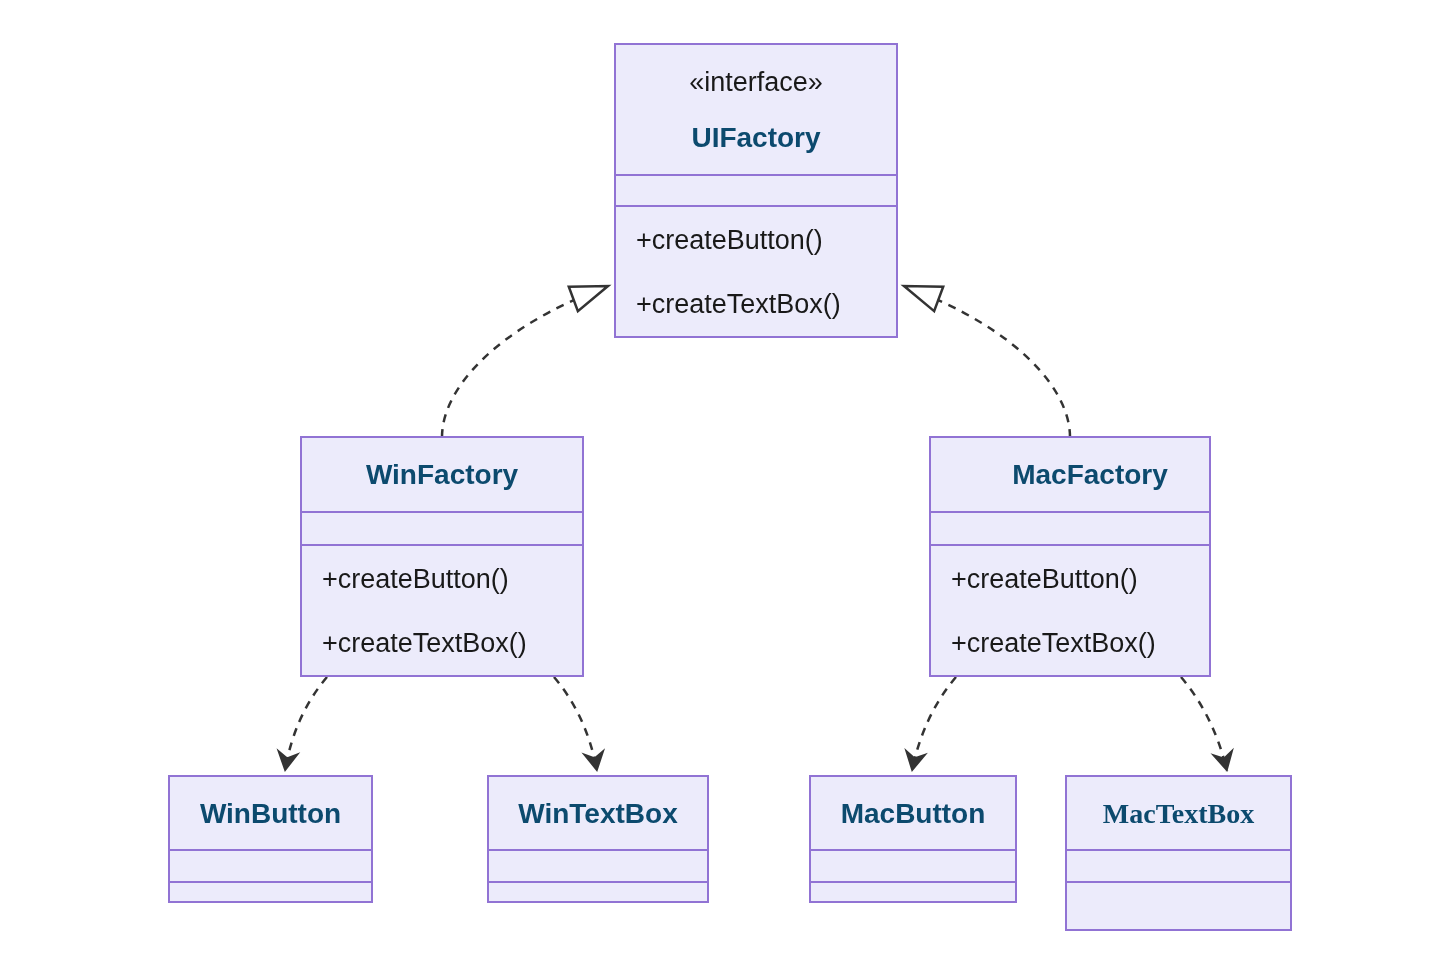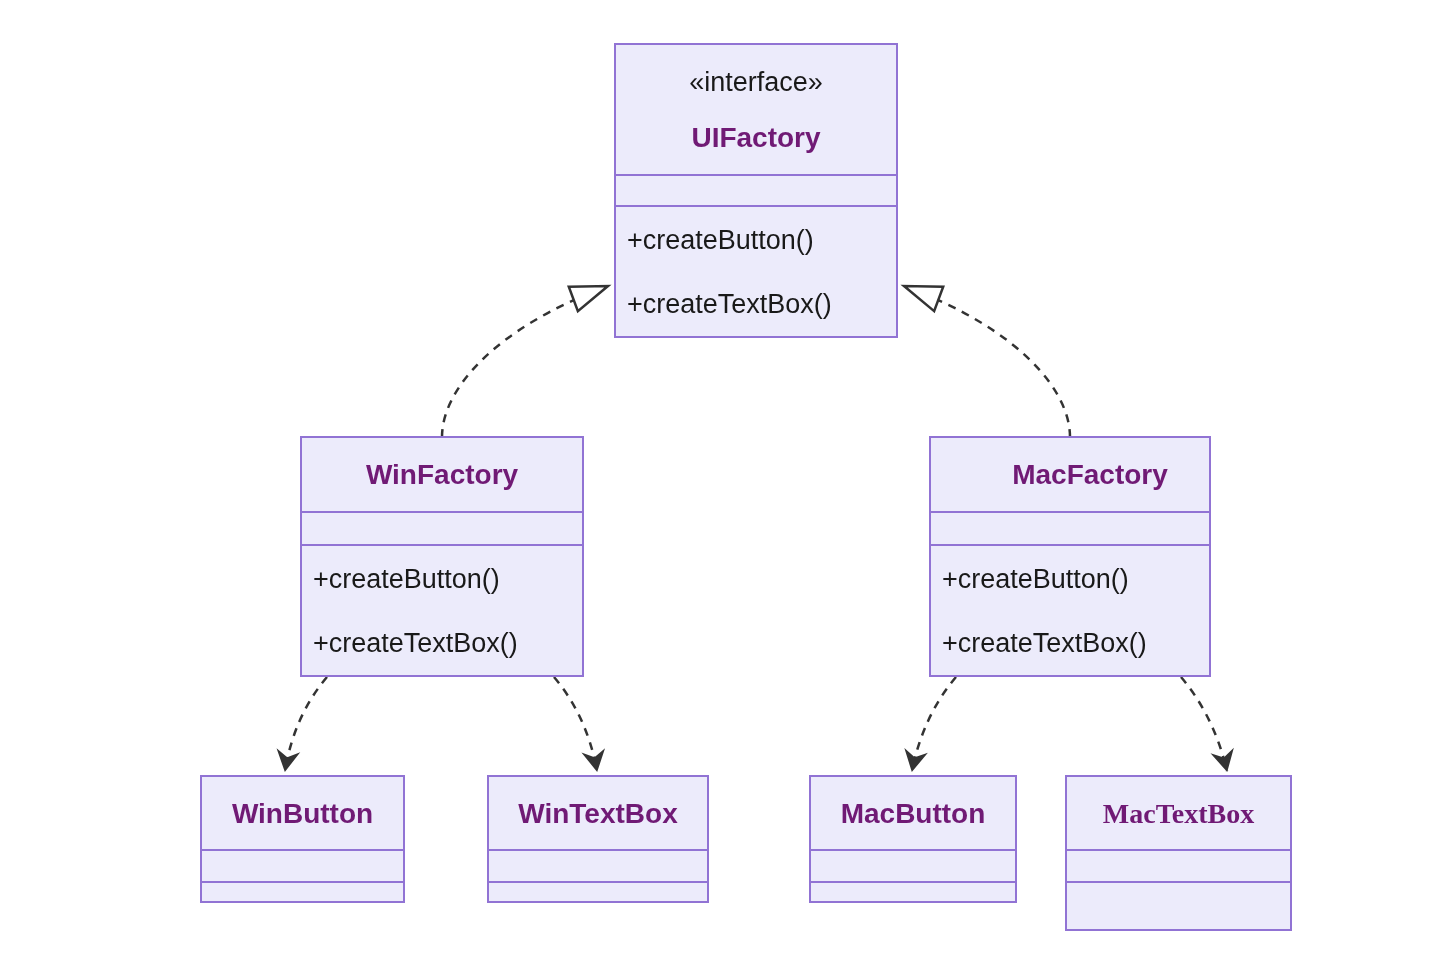--- a/index.html
+++ b/index.html
@@ -44,32 +44,32 @@
   }
   .stereotype {
     font-size: 27px;
     line-height: 55px;
     color: #191919;
   }
   .class-name {
     font-size: 28px;
     font-weight: bold;
     line-height: 55px;
-    color: #701a75;
+    color: #0c4a6e;
   }
   .sec-attrs {
     border-top: 2px solid #9173D4;
   }
   .sec-methods {
     border-top: 2px solid #9173D4;
     flex: 1;
     display: flex;
     flex-direction: column;
     justify-content: center;
-    padding-left: 11px;
+    padding-left: 20px;
     gap: 8px;
   }
   .method-line {
     font-size: 27px;
     height: 56px;
     line-height: 56px;
     white-space: nowrap;
   }
 </style>
 </head>
@@ -122,21 +122,21 @@
     <div class="sec sec-title" style="height:73px;padding-left:40px;">
       <div class="class-name">MacFactory</div>
     </div>
     <div class="sec sec-attrs" style="height:33px;"></div>
     <div class="sec sec-methods">
       <div class="method-line">+createButton()</div>
       <div class="method-line">+createTextBox()</div>
     </div>
   </div>
 
-  <div class="class-box" style="left:184px; top:775px; width:205px; height:128px;">
+  <div class="class-box" style="left:152px; top:775px; width:205px; height:128px;">
     <div class="sec sec-title" style="height:72px;">
       <div class="class-name">WinButton</div>
     </div>
     <div class="sec sec-attrs" style="height:32px;"></div>
     <div class="sec sec-methods"></div>
   </div>
 
   <div class="class-box" style="left:793px; top:775px; width:208px; height:128px;">
     <div class="sec sec-title" style="height:72px;">
       <div class="class-name">MacButton</div>

